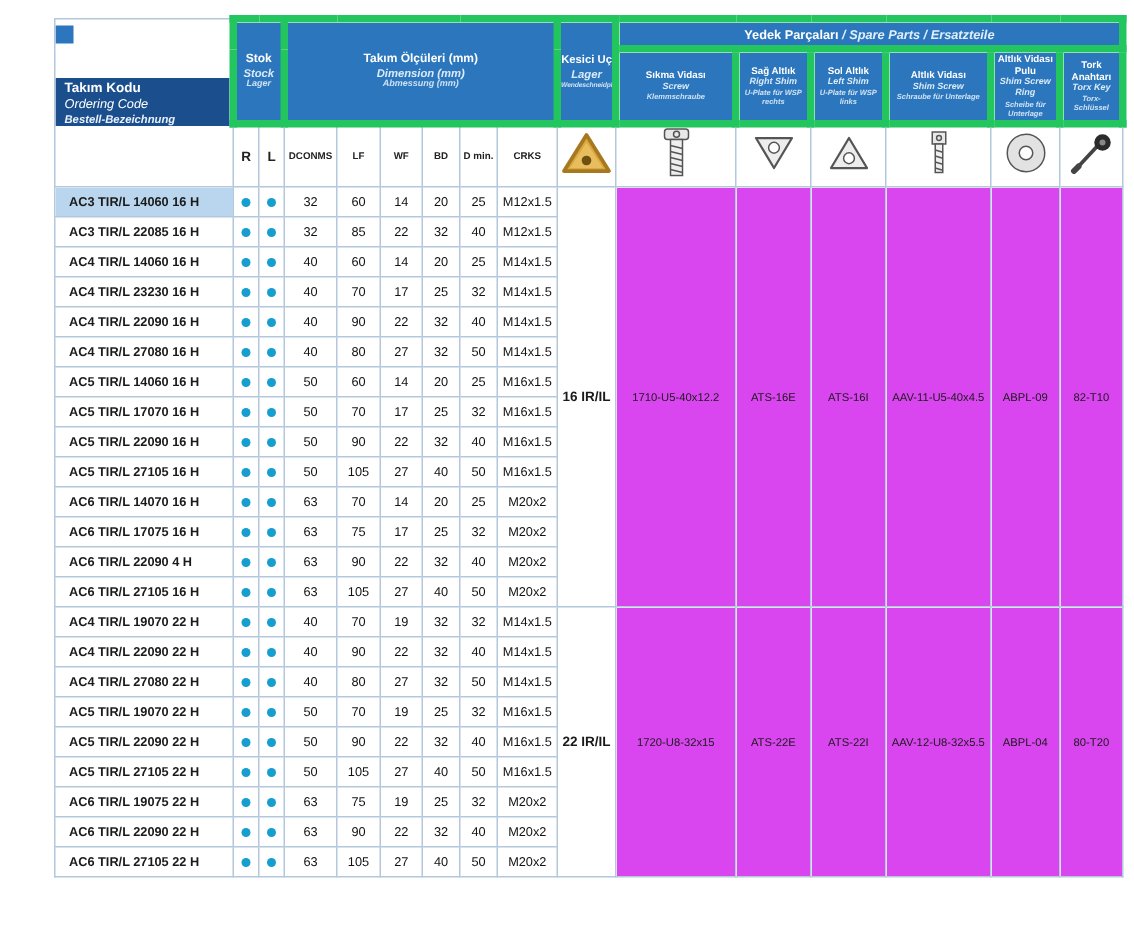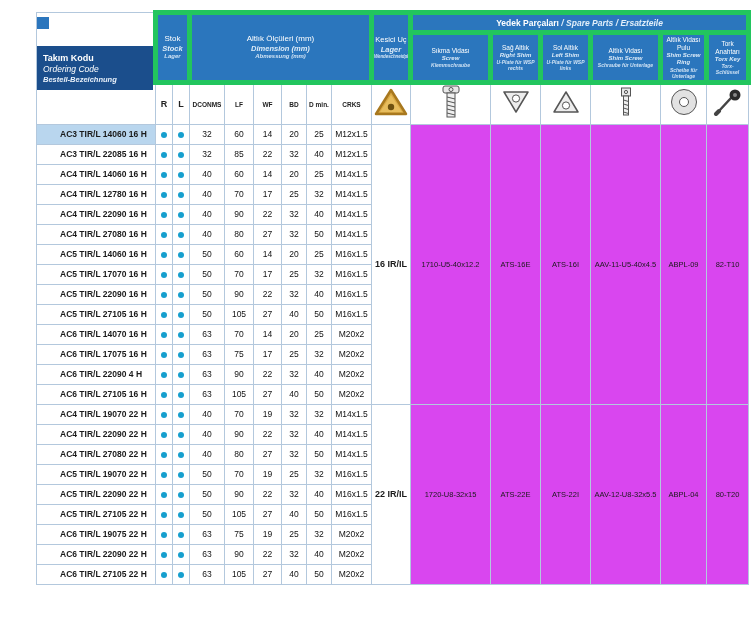--- a/index.html
+++ b/index.html
@@ -14,51 +14,51 @@
   }
   *{box-sizing:border-box}
   html,body{margin:0;padding:0}
   body{width:756px;height:623px;background:#fff;font-family:"Liberation Sans",sans-serif;color:var(--text);position:relative;overflow:hidden}
 
   table{position:absolute;left:36px;top:10px;width:712px;table-layout:fixed;border-collapse:collapse;border:1px solid #85aed3}
   th,td{border:1px solid var(--grid);padding:0;vertical-align:middle;text-align:center;overflow:hidden}
 
   
   .hb{background:var(--header-blue);color:#fff;border:5px solid #22c55e}
-  .l1{font-weight:normal;font-size:8px;line-height:1.25}
+  .l1{font-weight:bold;font-size:8px;line-height:1.25}
   .l2{font-style:italic;font-size:7.5px;line-height:1.2;color:#dcebf8}
   .l3{font-style:italic;font-size:6px;line-height:1.2;color:#cfe2f4}
 
   .spare-title{height:20px;font-size:8.5px}
   .spare-title .b{font-weight:bold}
   .spare-title .i{font-style:italic;color:#e2effa}
 
   .sub-head{height:40px;padding:1px}
   .sub-head .l1{font-size:6.5px}
   .sub-head .l2{font-size:6px}
   .sub-head .l3{font-size:5px}
 
   .hr3 th{height:42px;background:#fff}
   .rl{font-weight:bold;font-size:9px;color:#222}
   .dim-label{font-size:6.5px;font-weight:bold;color:#222}
 
   .code-head{background:#fff;padding:0}
   .code-head-inner{height:102px;display:flex;flex-direction:column;justify-content:center;position:relative}
   .corner{position:absolute;top:0;left:0;width:12px;height:12px;background:var(--header-blue)}
-  .code-box{background:var(--dark-blue);color:#fff;height:44px;display:flex;flex-direction:column;justify-content:center;padding-left:6px;text-align:left}
+  .code-box{background:var(--dark-blue);color:#fff;height:32px;display:flex;flex-direction:column;justify-content:center;padding-left:6px;text-align:left}
   .code-box .l1{font-size:9px;font-weight:bold;font-style:normal}
   .code-box .l2{font-size:8.5px;font-weight:normal;font-style:italic;color:#fff}
   .code-box .l3{font-size:7.5px;font-style:italic;color:#e8f0fa}
 
   .insert-head .l1{font-size:7.5px}
   .insert-head .l3{font-size:4.5px;letter-spacing:-0.1px;white-space:nowrap}
 
   
   tbody td{height:20px;font-size:8.5px}
-  .code-cell{font-weight:bold;text-align:left;padding-left:23px;position:relative;white-space:nowrap;font-size:8.5px}
+  .code-cell{font-weight:bold;text-align:left;padding-left:9px;position:relative;white-space:nowrap;font-size:8.5px}
   .code-cell.hl{background:var(--highlight)}
   .dot-cell{text-align:center}
   .dot{display:inline-block;width:6px;height:6px;border-radius:50%;background:var(--dot-blue);vertical-align:middle}
   .dim-cell{text-align:center;color:#111}
   .insert-cell{font-weight:bold;font-size:9px;text-align:center;background:#fff}
   .spare-cell{font-size:7.5px;text-align:center;background:#d946ef;padding:0 2px}
 </style>
 </head>
 <body>
 
@@ -92,21 +92,21 @@
             <div class="l3">Bestell-Bezeichnung</div>
           </div>
         </div>
       </th>
       <th class="hb" colspan="2" rowspan="2">
         <div class="l1">Stok</div>
         <div class="l2">Stock</div>
         <div class="l3">Lager</div>
       </th>
       <th class="hb" colspan="6" rowspan="2">
-        <div class="l1">Altlık Ölçüleri (mm)</div>
+        <div class="l1">Takım Ölçüleri (mm)</div>
         <div class="l2">Dimension (mm)</div>
         <div class="l3">Abmessung (mm)</div>
       </th>
       <th class="hb insert-head" rowspan="2">
         <div class="l1">Kesici Uç</div>
         <div class="l2">Lager</div>
         <div class="l3">Wendeschneidplatte</div>
       </th>
       <th class="hb spare-title" colspan="6">
         <span class="b">Yedek Parçaları</span><span class="i"> / </span><span class="i">Spare Parts</span><span class="i"> / </span><span class="i">Ersatzteile</span>
@@ -239,21 +239,21 @@
         <td class="dot-cell"><span class="dot"></span></td>
         <td class="dot-cell"><span class="dot"></span></td>
         <td class="dim-cell">40</td>
         <td class="dim-cell">60</td>
         <td class="dim-cell">14</td>
         <td class="dim-cell">20</td>
         <td class="dim-cell">25</td>
         <td class="dim-cell">M14x1.5</td>
       </tr>
       <tr>
-        <td class="code-cell"><span class="code-text">AC4 TIR/L 12780 16 H</span></td>
+        <td class="code-cell"><span class="code-text">AC4 TIR/L 23230 16 H</span></td>
         <td class="dot-cell"><span class="dot"></span></td>
         <td class="dot-cell"><span class="dot"></span></td>
         <td class="dim-cell">40</td>
         <td class="dim-cell">70</td>
         <td class="dim-cell">17</td>
         <td class="dim-cell">25</td>
         <td class="dim-cell">32</td>
         <td class="dim-cell">M14x1.5</td>
       </tr>
       <tr>

